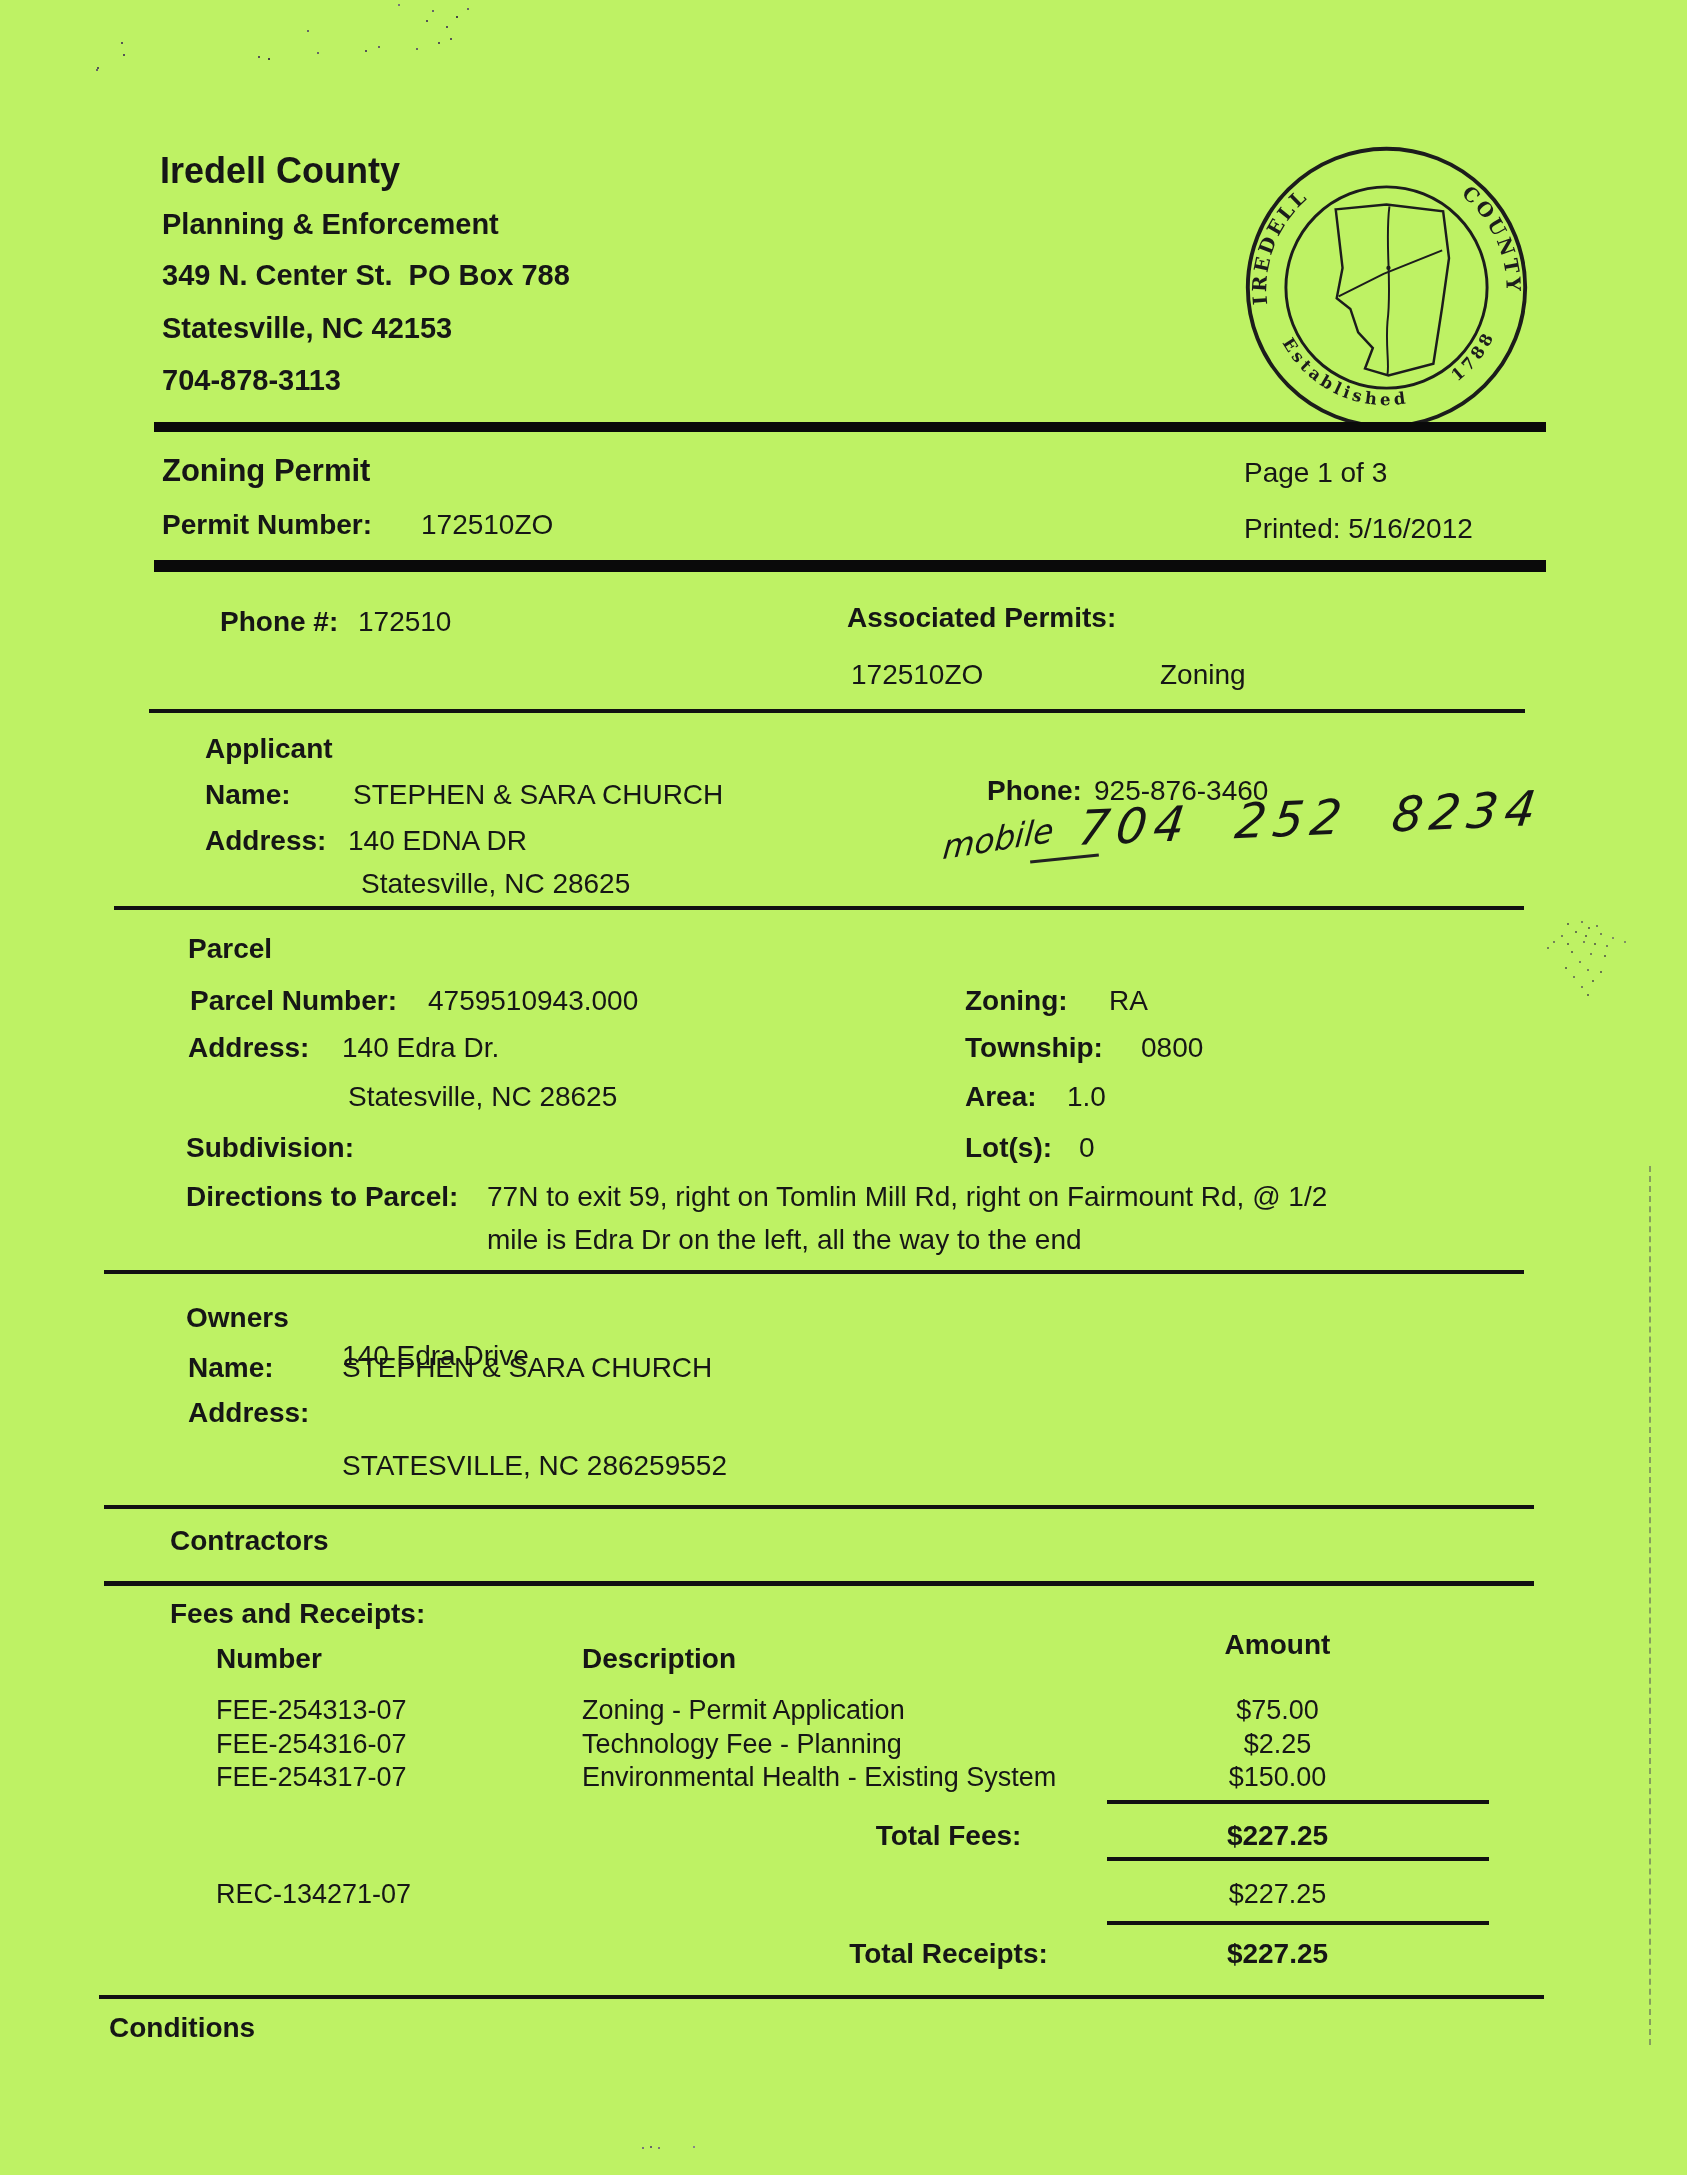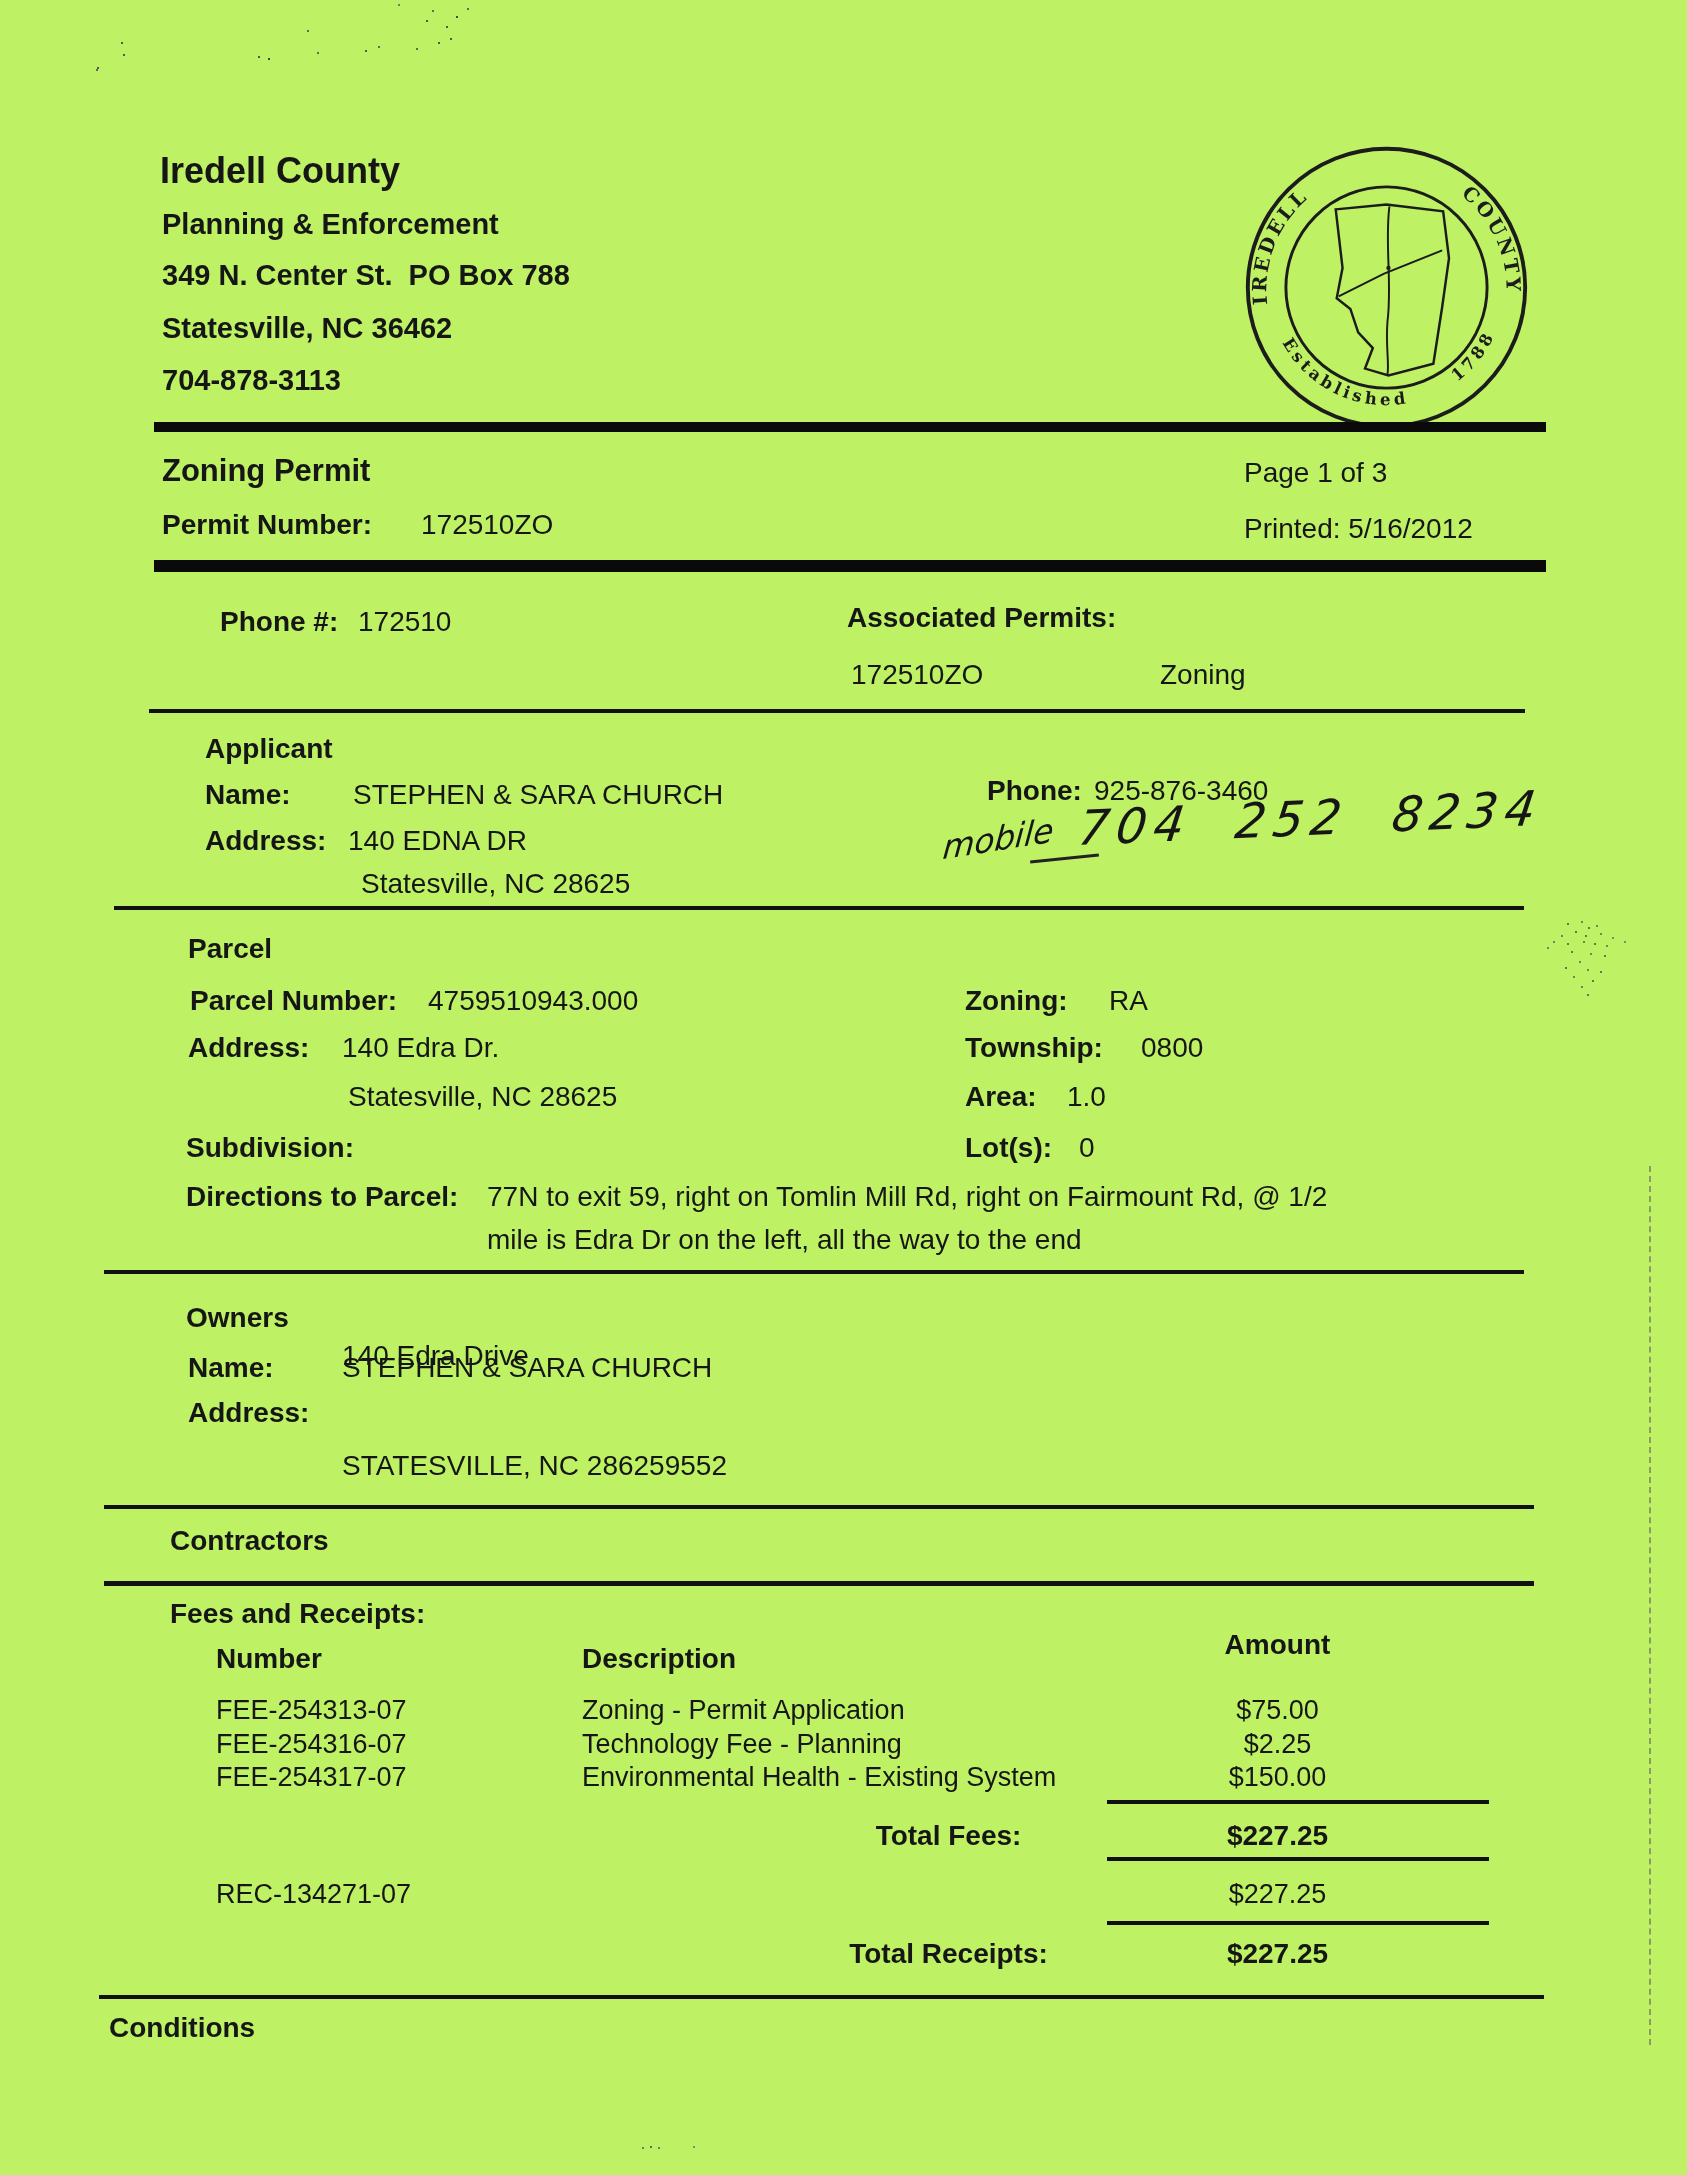--- a/index.html
+++ b/index.html
@@ -44,21 +44,21 @@
 
   <div class="speck" style="left:119px;top:40px;
     box-shadow:2px 2px #555,4px 14px #555,188px -10px #666,307px -20px #555,313px -30px #666,
     327px -14px #555,337px -24px #444,319px 2px #555,297px 8px #666,246px 10px #555,198px 12px #666,
     139px 16px #555,149px 18px #444,331px -2px #555,348px -32px #666,279px -36px #777,259px 6px #666;"></div>
   <div class="speck" style="left:95px;top:65px;box-shadow:0 0 #444,2px 2px #555,1px 4px #666;"></div>
 
   <div class="abs org" style="left:160px;top:150px;">Iredell County</div>
   <div class="abs hline" style="left:162px;top:208px;">Planning &amp; Enforcement</div>
   <div class="abs hline" style="left:162px;top:259px;">349 N. Center St.  PO Box 788</div>
-  <div class="abs hline" style="left:162px;top:312px;">Statesville, NC 36462</div>
+  <div class="abs hline" style="left:162px;top:312px;">Statesville, NC 42153</div>
   <div class="abs hline" style="left:162px;top:364px;">704-878-3113</div>
 
   <svg style="position:absolute;left:1240px;top:141px;" width="293" height="293" viewBox="0 0 300 300">
     <circle class="ln" cx="150" cy="150" r="142" stroke-width="4"></circle>
     <circle class="ln" cx="150" cy="150" r="103" stroke-width="3"></circle>
     <defs>
       <path id="arcTop" d="M 31.5 185 A 123 123 0 1 1 268.5 185"></path>
       <path id="arcBot" d="M 36 190 A 121 121 0 0 0 264 190"></path>
     </defs>
     <text class="seal-text">

